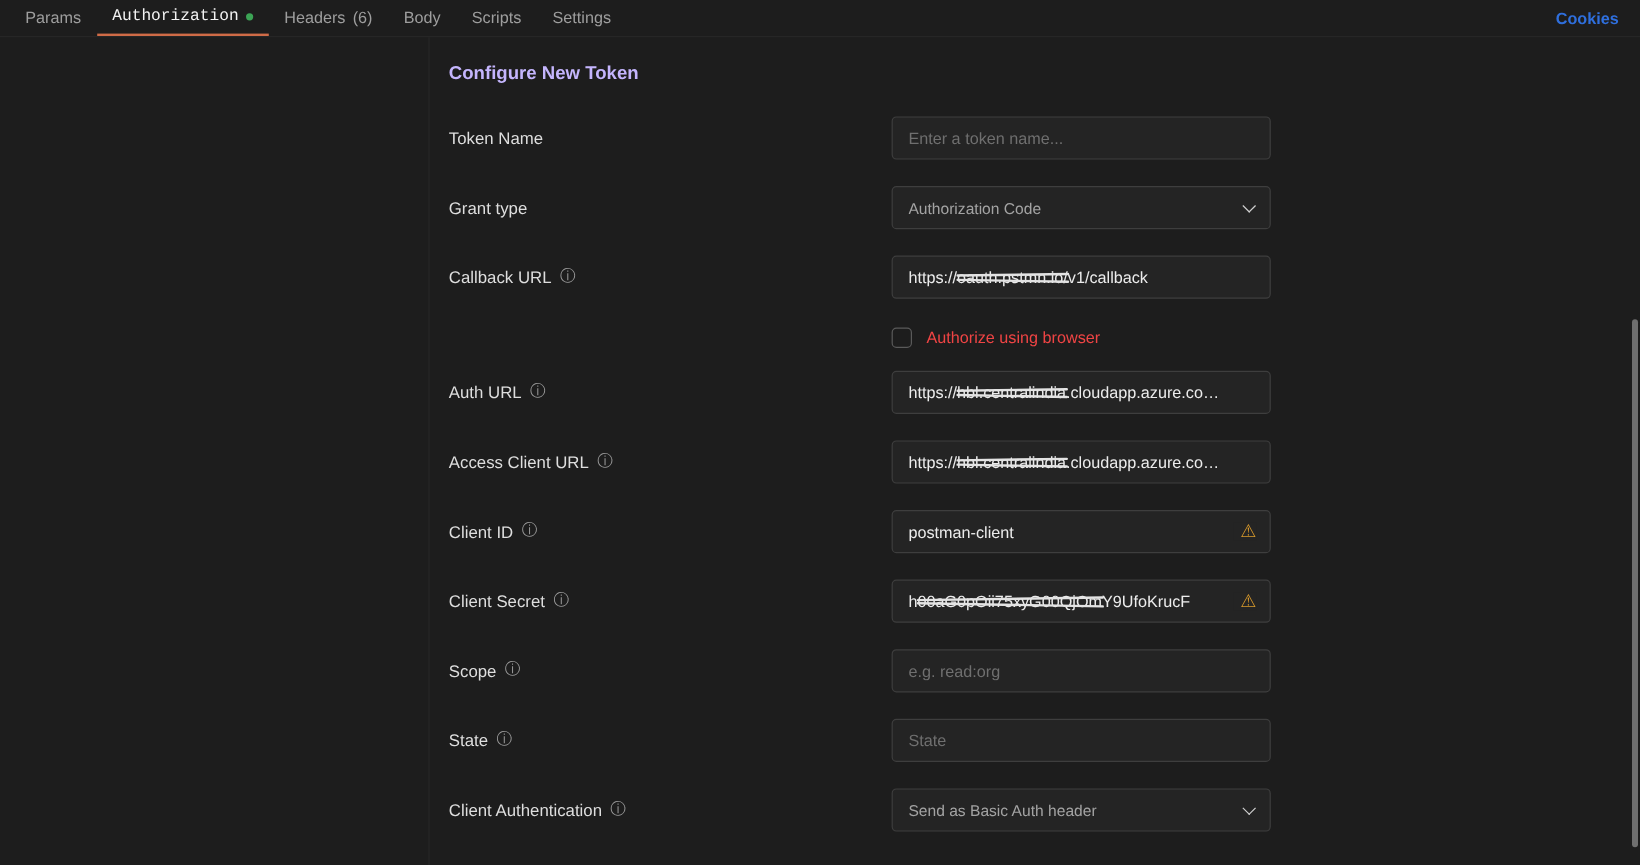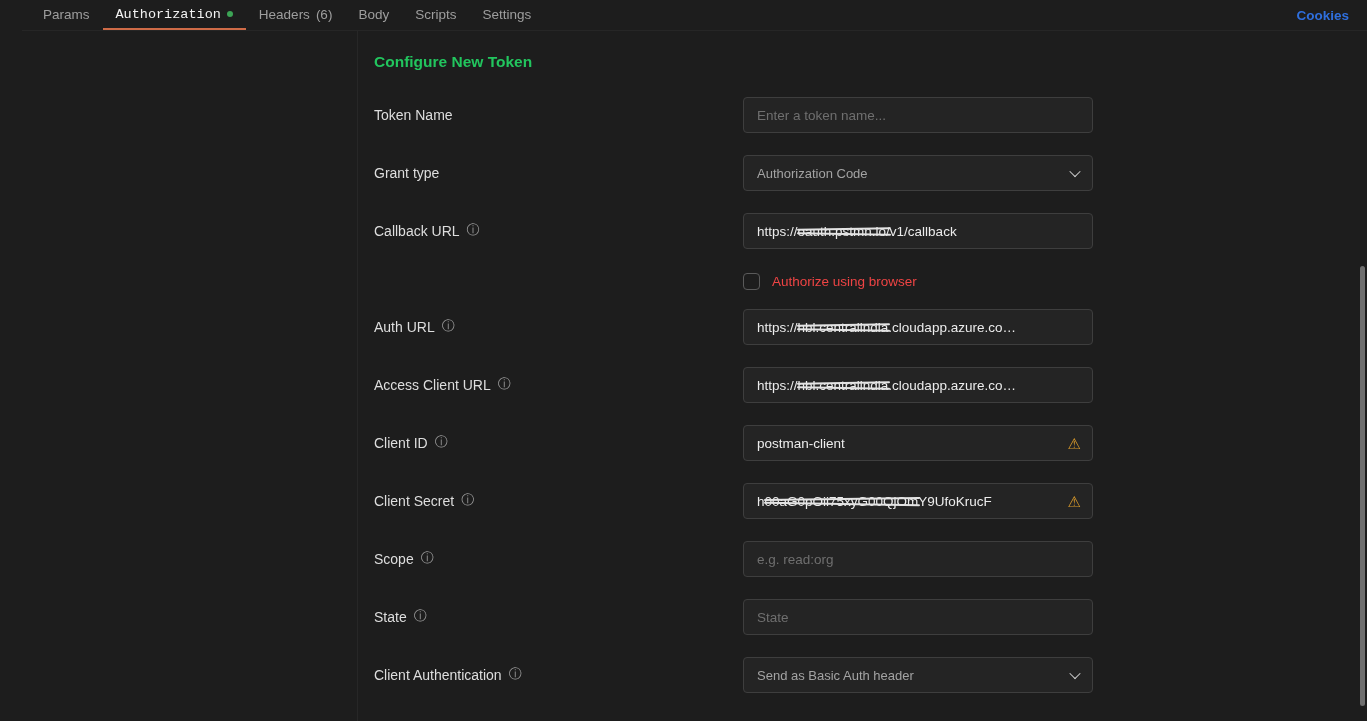--- a/index.html
+++ b/index.html
@@ -9,21 +9,20 @@
     font-family:"Liberation Sans", sans-serif;
     color:#ececec;
     position:relative;
   }
 
   
   .topbar {
     height:31px; display:flex; align-items:stretch;
     border-bottom:1px solid #262626;
     padding-left:8px;
-    margin-left:22px;
   }
   .tab {
     display:flex; align-items:center; gap:6px;
     padding:0 13px; font-size:13.5px; color:#9e9e9e;
     cursor:pointer; border-bottom:2px solid transparent;
     white-space:nowrap;
   }
   .tab.active { color:#f3f3f3; border-bottom-color:#cf6b47;font-family:Liberation Mono, monospace; }
   .tab .count { color:#9e9e9e; }
   .dot {
@@ -42,31 +41,31 @@
     width:1px; background:#272727;
   }
   .scroll-track { position:absolute; right:0; top:31px; bottom:0; width:10px; }
   .scroll-thumb {
     position:absolute; right:2px; top:235px; height:440px; width:5px;
     background:#6f6f6f; border-radius:3px;
   }
 
   
   .content { padding:22px 0 0 374px; }
-  .form-title { font-size:15.5px; font-weight:700; color:#22c55e; margin-bottom:26px; }
+  .form-title { font-size:15.5px; font-weight:700; color:#c4b5fd; margin-bottom:26px; }
 
   .row { display:flex; align-items:center; margin-bottom:22px; }
   .label-cell {
     width:369px; display:flex; align-items:flex-start; gap:7px;
     font-size:14px; color:#dedede;
   }
   .info-icon { color:#9a9a9a; font-size:13px; cursor:pointer; line-height:1; }
 
   .field {
-    width:350px; height:36px;
+    width:316px; height:36px;
     background:#242424; border:1px solid #3e3e3e; border-radius:4px;
     display:flex; align-items:center; padding:0 13px;
     font-size:13.5px; color:#ececec; position:relative;
     font-family:"Liberation Sans", sans-serif;
     white-space:nowrap; overflow:hidden;
   }
   input.field { outline:none; }
   input.field::placeholder { color:#6f6f6f; }
   .field .val { white-space:nowrap; overflow:hidden; }
   .field.select { justify-content:space-between; cursor:pointer; }

